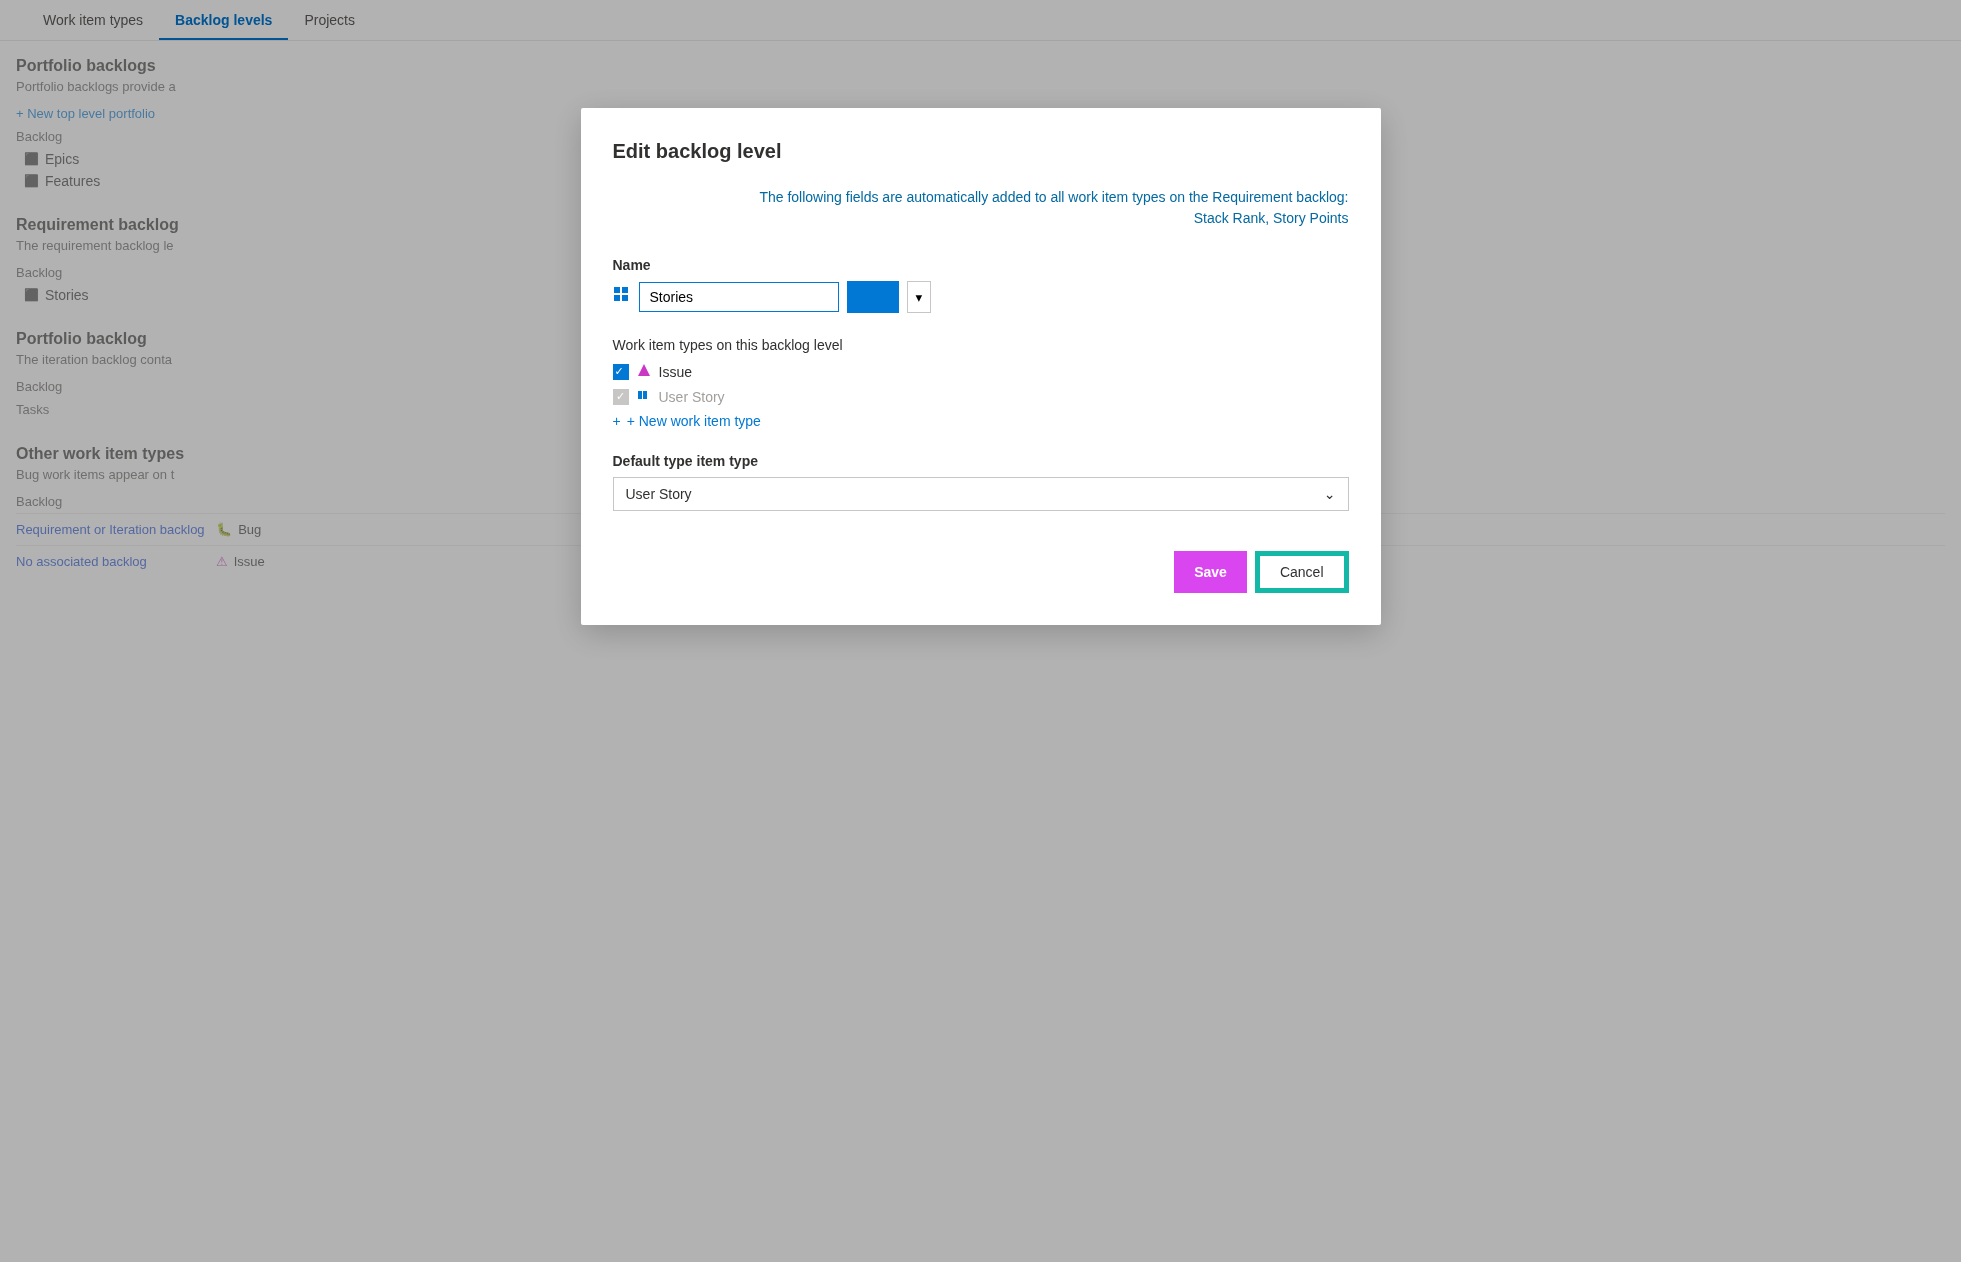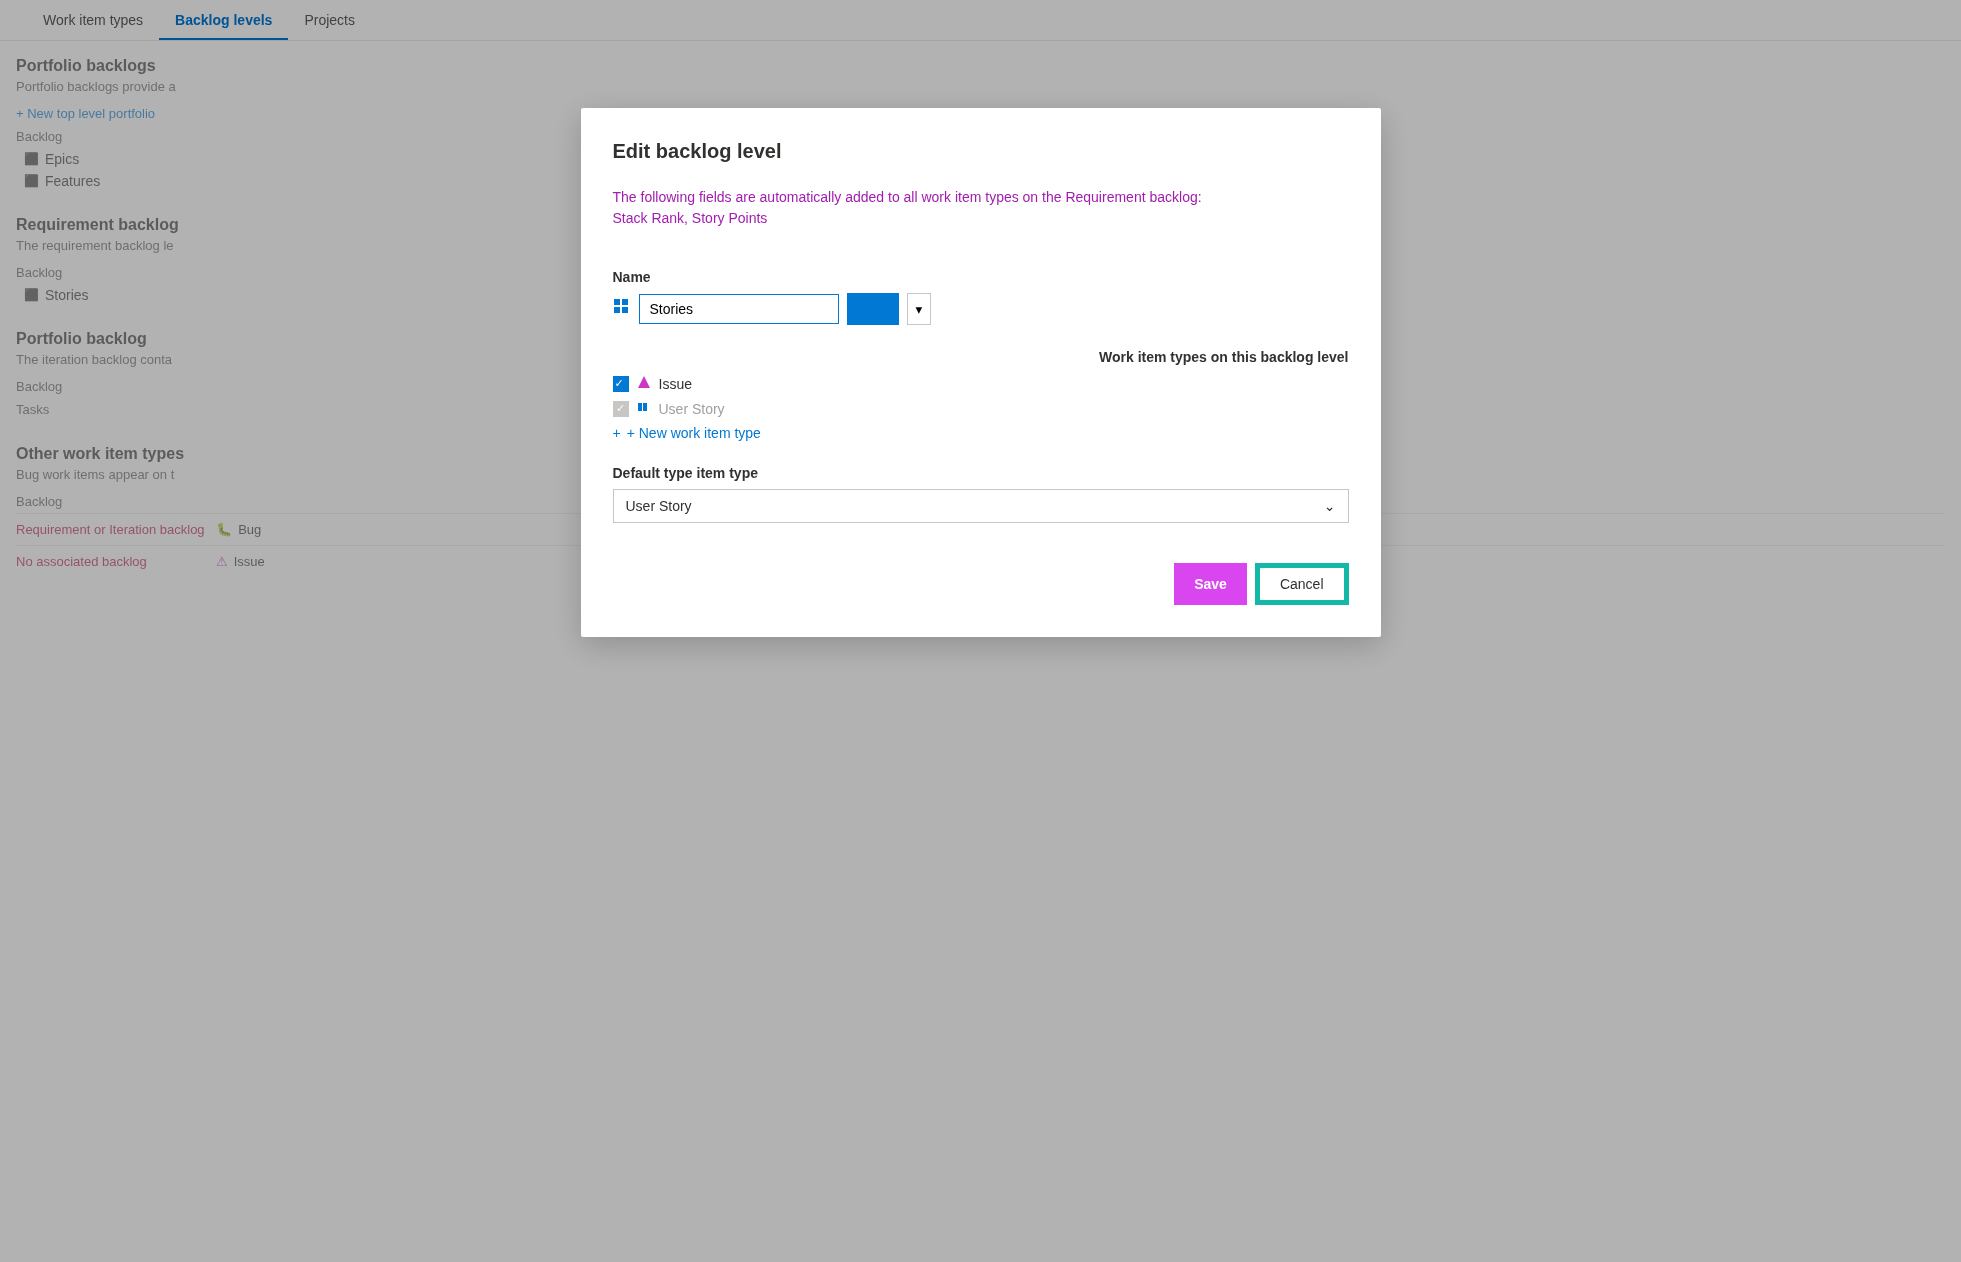--- a/index.html
+++ b/index.html
@@ -25,33 +25,33 @@
     .new-link { color: #0078d4; font-size: 13px; cursor: pointer; padding: 4px 0; display: flex; align-items: center; gap: 4px; }
 
     .section { margin-bottom: 24px; }
 
     
     .overlay { position: fixed; top: 0; left: 0; right: 0; bottom: 0; background: rgba(0,0,0,0.3); z-index: 100; display: flex; align-items: flex-start; justify-content: center; padding-top: 108px; }
 
     
     .modal { background: #fff; width: 800px; max-width: 90%; padding: 32px; border-radius: 2px; box-shadow: 0 8px 32px rgba(0,0,0,0.2); position: relative; }
     .modal-title { font-size: 20px; font-weight: 600; margin-bottom: 24px; color: #323130; }
-    .modal-info { font-size: 14px; color: #a21caf; margin-bottom: 40px; line-height: 1.5; }
+    .modal-info { font-size: 14px; color: #0369a1; margin-bottom: 28px; line-height: 1.5; text-align: right; }
     .modal-label { font-size: 14px; font-weight: 600; margin-bottom: 8px; color: #323130; }
 
     
     .name-row { display: flex; align-items: center; gap: 8px; margin-bottom: 24px; }
     .name-icon { color: #0078d4; font-size: 18px; }
     .name-input { border: 1px solid #0078d4; padding: 6px 10px; font-size: 14px; width: 200px; outline: none; }
     .color-btn { background: #0078d4; border: none; width: 52px; height: 32px; cursor: pointer; }
     .dropdown-btn { border: 1px solid #c8c6c4; background: #fff; padding: 6px 8px; cursor: pointer; height: 32px; display: flex; align-items: center; }
 
     
     .wit-section { margin-bottom: 24px; }
-    .wit-title { font-size: 14px; font-weight: 700; margin-bottom: 10px; text-align: right; }
+    .wit-title { font-size: 14px; font-weight: 400; margin-bottom: 10px; }
     .wit-item { display: flex; align-items: center; gap: 8px; margin-bottom: 8px; }
     .checkbox { width: 16px; height: 16px; appearance: none; border: 1px solid #0078d4; background: #0078d4; position: relative; cursor: pointer; flex-shrink: 0; }
     .checkbox:checked::after { content: '✓'; position: absolute; color: white; font-size: 11px; top: 0px; left: 1px; }
     .checkbox-disabled { width: 16px; height: 16px; border: 1px solid #c8c6c4; background: #c8c6c4; position: relative; flex-shrink: 0; display: flex; align-items: center; justify-content: center; }
     .checkbox-disabled::after { content: '✓'; color: white; font-size: 11px; }
     .wit-icon-issue { color: #c939c5; font-size: 14px; }
     .wit-icon-story { color: #0078d4; font-size: 14px; }
     .wit-label { font-size: 14px; }
     .wit-label.disabled { color: #a19f9d; }
 
@@ -63,21 +63,21 @@
 
     
     .modal-footer { display: flex; justify-content: flex-end; gap: 8px; }
     .btn-save { background: #d946ef; color: white; border: none; padding: 8px 20px; font-size: 14px; cursor: pointer; font-weight: 600; }
     .btn-cancel { background: #fff; color: #323130; border: 5px solid #14b8a6; padding: 8px 20px; font-size: 14px; cursor: pointer; }
 
     .bg-blur { filter: blur(0px); opacity: 0.6; }
 
     
     .table-row { display: flex; align-items: center; padding: 8px 0; border-top: 1px solid #edebe9; }
-    .table-label { width: 200px; font-size: 13px; color: #be185d; }
+    .table-label { width: 200px; font-size: 13px; color: #1d4ed8; }
     .table-icon-cell { display: flex; align-items: center; gap: 6px; font-size: 13px; }
     .bug-icon { color: #cc3300; }
     .issue-icon { color: #c939c5; }
 
     
     .portfolio-item { display: flex; align-items: center; gap: 6px; padding: 3px 8px; cursor: pointer; font-size: 14px; }
     .epics-icon { color: #e07a00; font-size: 12px; }
     .features-icon { color: #773adc; font-size: 12px; }
     .stories-icon { color: #0078d4; font-size: 12px; }
   </style>

